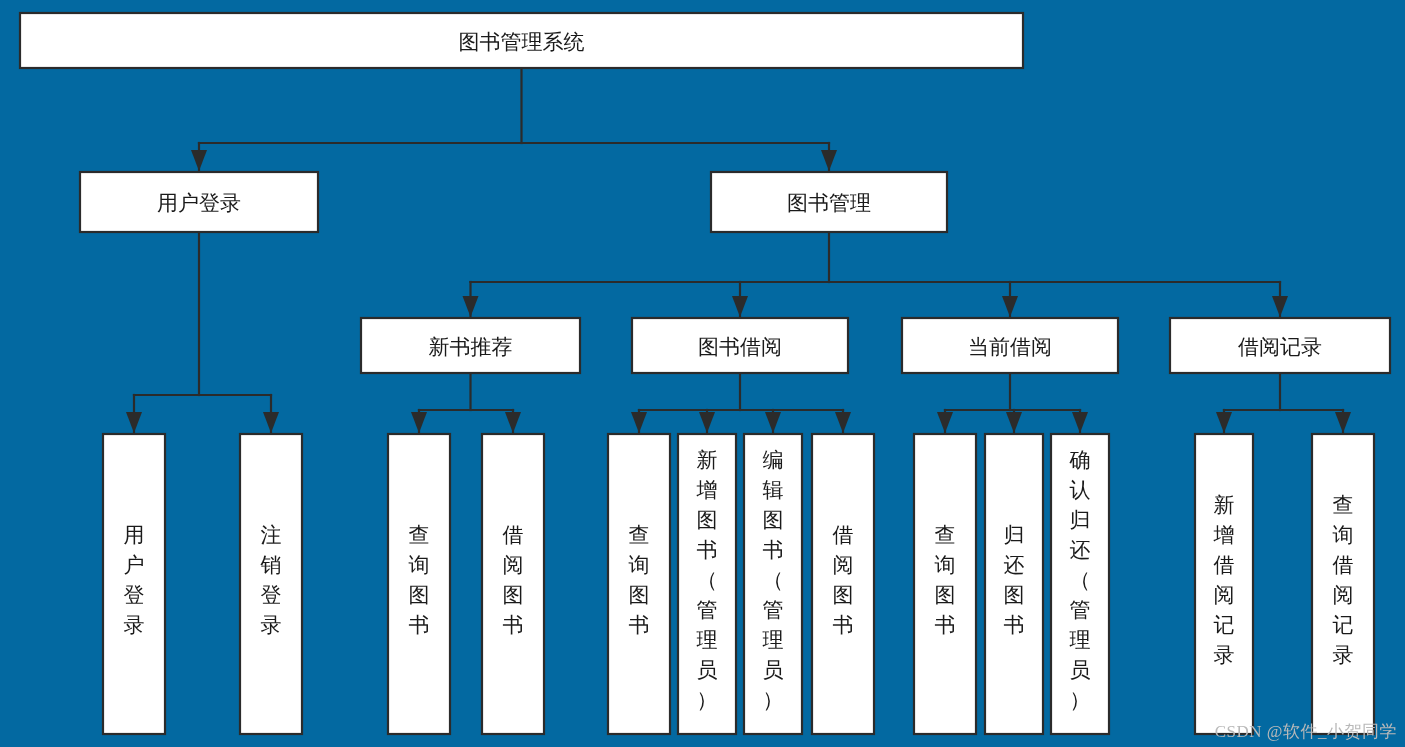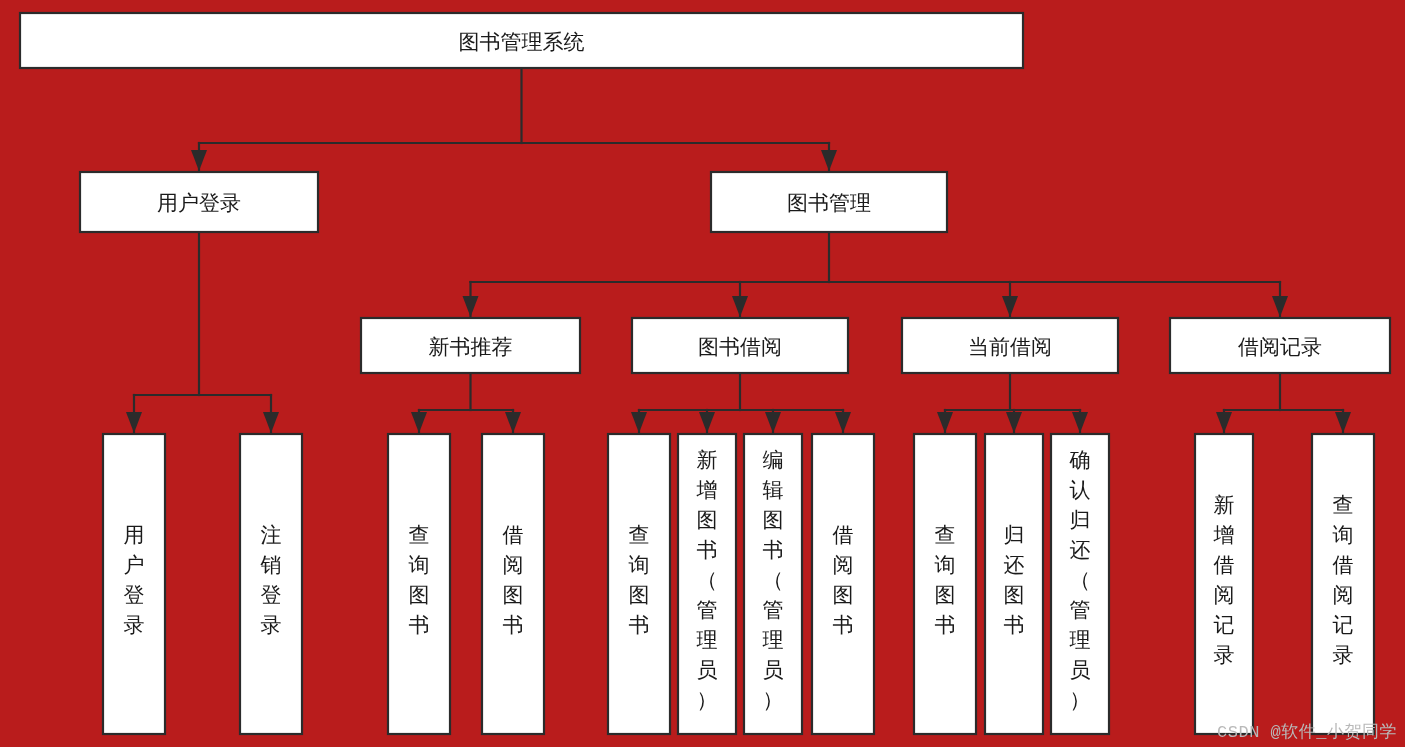--- a/index.html
+++ b/index.html
@@ -11,21 +11,21 @@
     width: 1405px;
     height: 747px;
     font-family: "DejaVu Sans", "Liberation Sans", sans-serif;
     overflow: hidden;
     position: relative;
   }
   #diagram-root {
     position: relative;
     width: 1405px;
     height: 747px;
-    background: #b91c1c;
+    background: #0369a1;
   }
   svg.diagram-canvas {
     position: absolute;
     left: 0;
     top: 0;
     width: 1405px;
     height: 747px;
     display: block;
   }
   .node-box {
@@ -53,21 +53,21 @@
   .node-label-v {
     font-family: "DejaVu Sans", "Liberation Sans", sans-serif;
     font-size: 21px;
     fill: #1a1a1a;
     text-anchor: middle;
   }
   .watermark {
     position: absolute;
     right: 8px;
     bottom: 4px;
-    font-family: Liberation Mono, monospace;
+    font-family: Liberation Serif, serif;
     font-size: 17px;
     color: #b9b9b9;
     letter-spacing: 0.5px;
     white-space: nowrap;
     user-select: none;
   }
 </style>
 </head>
 <body>
 

